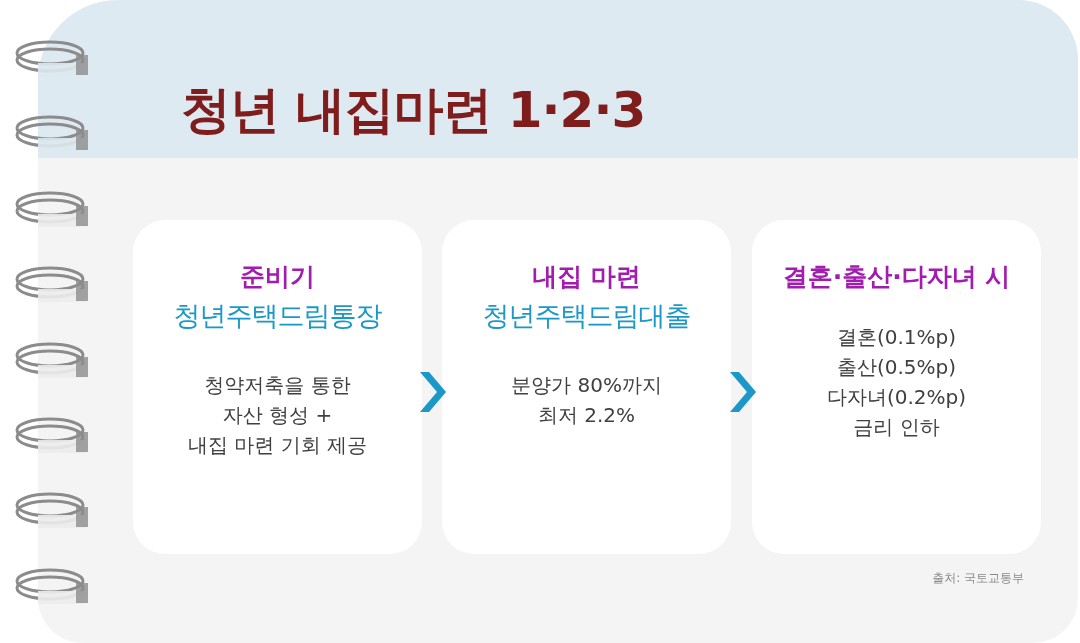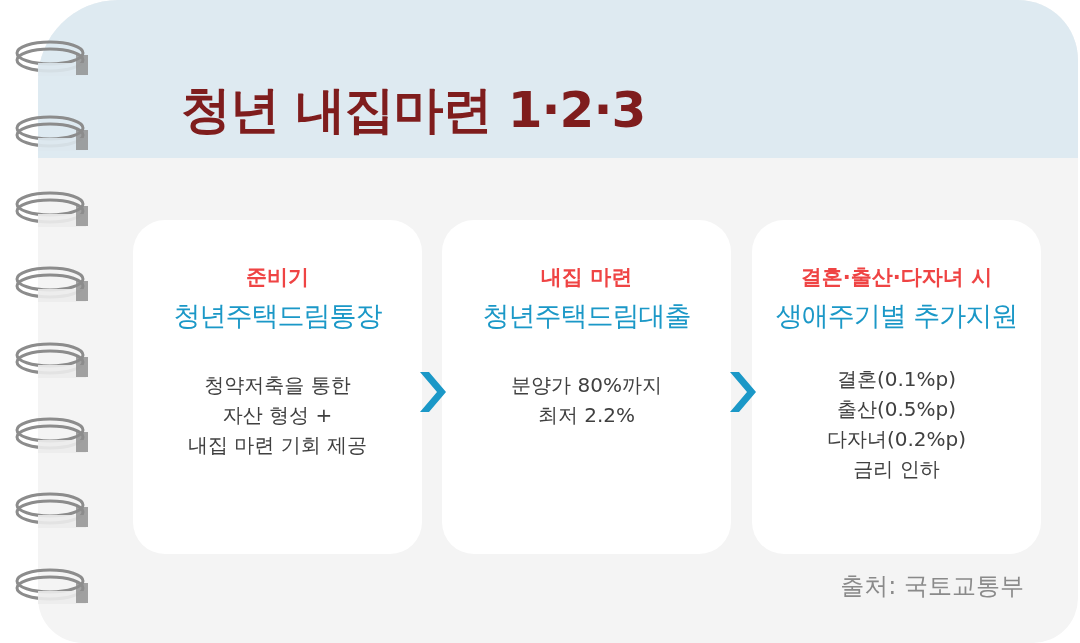--- a/index.html
+++ b/index.html
@@ -5,25 +5,25 @@
   html, body { margin:0; padding:0; }
   body { width:1080px; height:643px; background:#ffffff; position:relative; overflow:hidden;
          font-family:"DejaVu Sans","Liberation Sans",sans-serif; }
   .notebook { position:absolute; left:38px; top:0; width:1040px; height:643px;
               background:#f4f4f4; border-radius:80px 60px 45px 45px; overflow:hidden; }
   .header-band { position:absolute; left:0; top:0; width:100%; height:158px; background:#deeaf1; }
   .title { position:absolute; left:143px; top:80px; font-size:50px; font-weight:bold; color:#7f1d1d;
            letter-spacing:-1px; line-height:60px; white-space:nowrap; }
   .card { position:absolute; top:220px; width:289px; height:334px; background:#ffffff; border-radius:32px;
           text-align:center; }
-  .card .stage { margin-top:42px; font-size:21px; font-weight:bold; color:#ef4444; line-height:30px; }
+  .card .stage { margin-top:42px; font-size:25px; font-weight:bold; color:#a21caf; line-height:30px; }
   .card .product { margin-top:6px; font-size:27px; font-weight:normal; color:#1b98c7; line-height:36px; letter-spacing:-1px; }
   .card .desc { margin-top:36px; font-size:20px; color:#404040; line-height:30px; }
   .arrow { position:absolute; top:372px; width:26px; height:40px; }
-  .source { position:absolute; right:54px; top:570px; font-size:24px; color:#8a8a8a; }
+  .source { position:absolute; right:54px; top:570px; font-size:12px; color:#8a8a8a; }
   .ring { position:absolute; left:14px; width:78px; height:40px; }
 </style>
 </head>
 <body>
 
 <div class="notebook">
   <div class="header-band"></div>
   <div class="title">청년 내집마련 1·2·3</div>
 
   <div class="card" style="left:95px;">
@@ -40,21 +40,20 @@
     <div class="stage">내집 마련</div>
     <div class="product">청년주택드림대출</div>
     <div class="desc">
       <div>분양가 80%까지</div>
       <div>최저 2.2%</div>
     </div>
   </div>
 
   <div class="card" style="left:714px;">
     <div class="stage">결혼·출산·다자녀 시</div>
-    <div class="product">생애주기별 추가지원</div>
     <div class="desc" style="margin-top:30px;">
       <div>결혼(0.1%p)</div>
       <div>출산(0.5%p)</div>
       <div>다자녀(0.2%p)</div>
       <div>금리 인하</div>
     </div>
   </div>
 
   <svg class="arrow" style="left:382px;" viewBox="0 0 26 40">
     <polygon points="0,0 9,0 26,20 9,40 0,40 17,20" fill="#1b98c7"></polygon>

